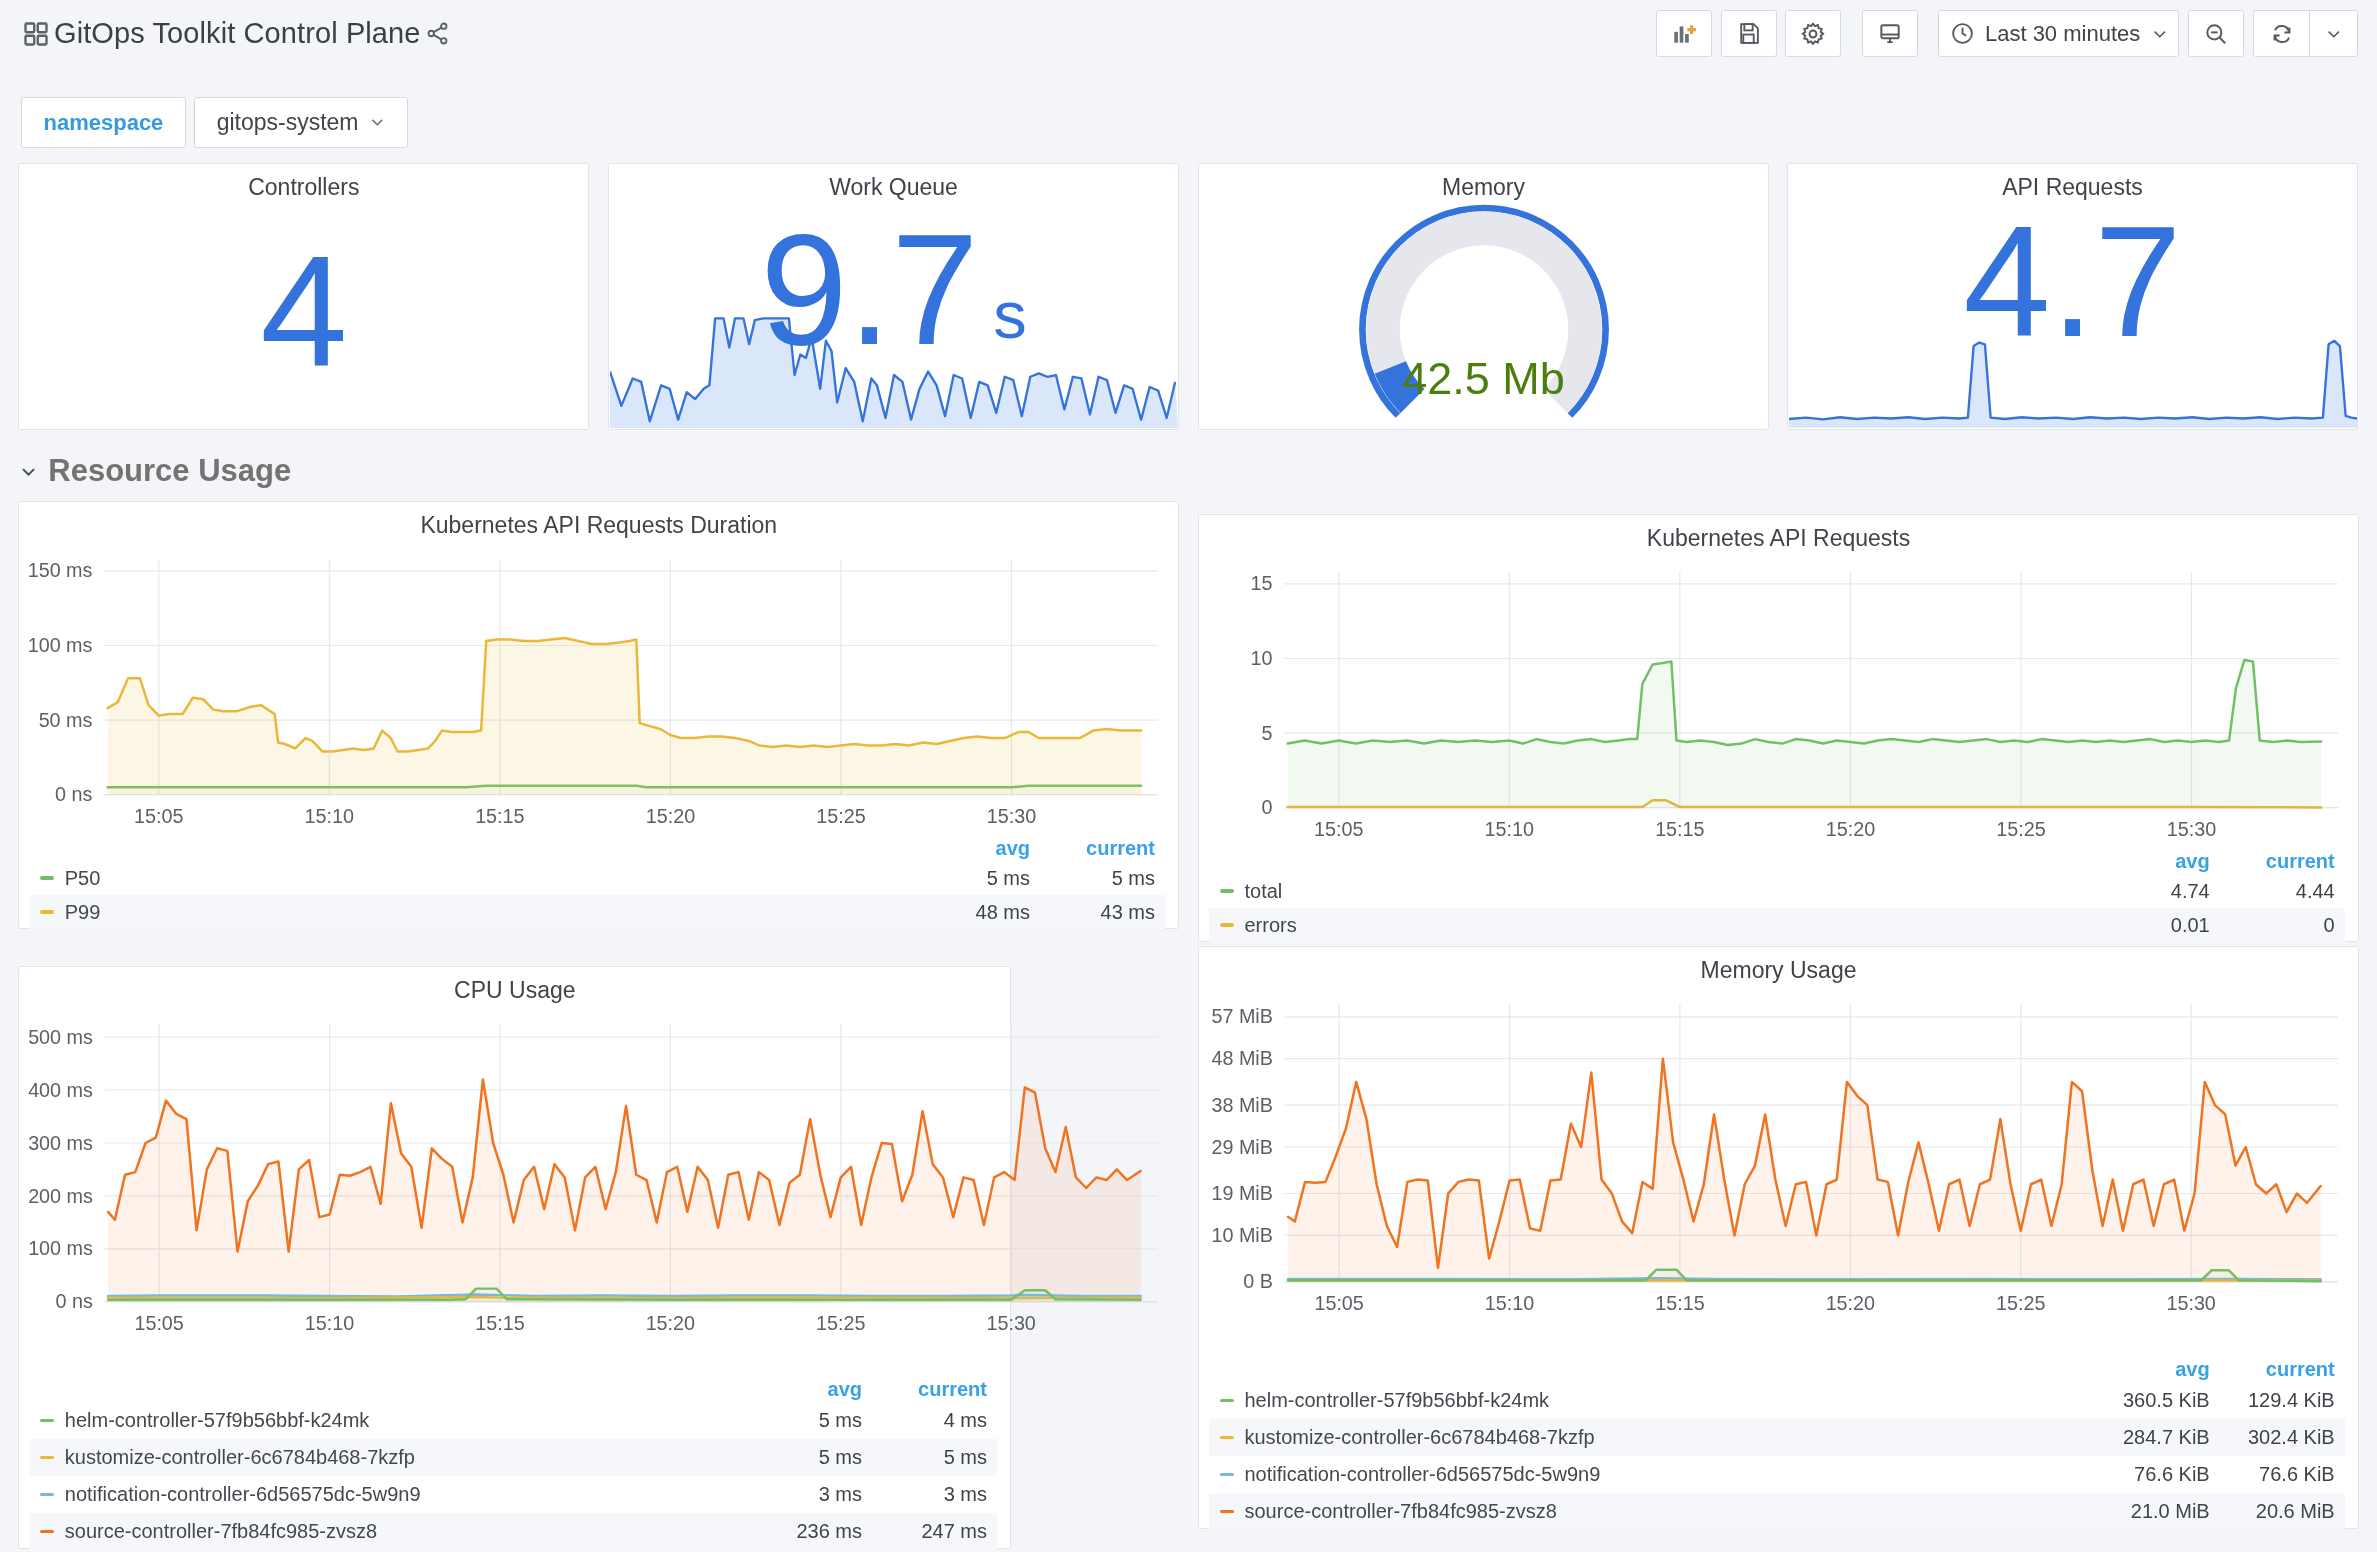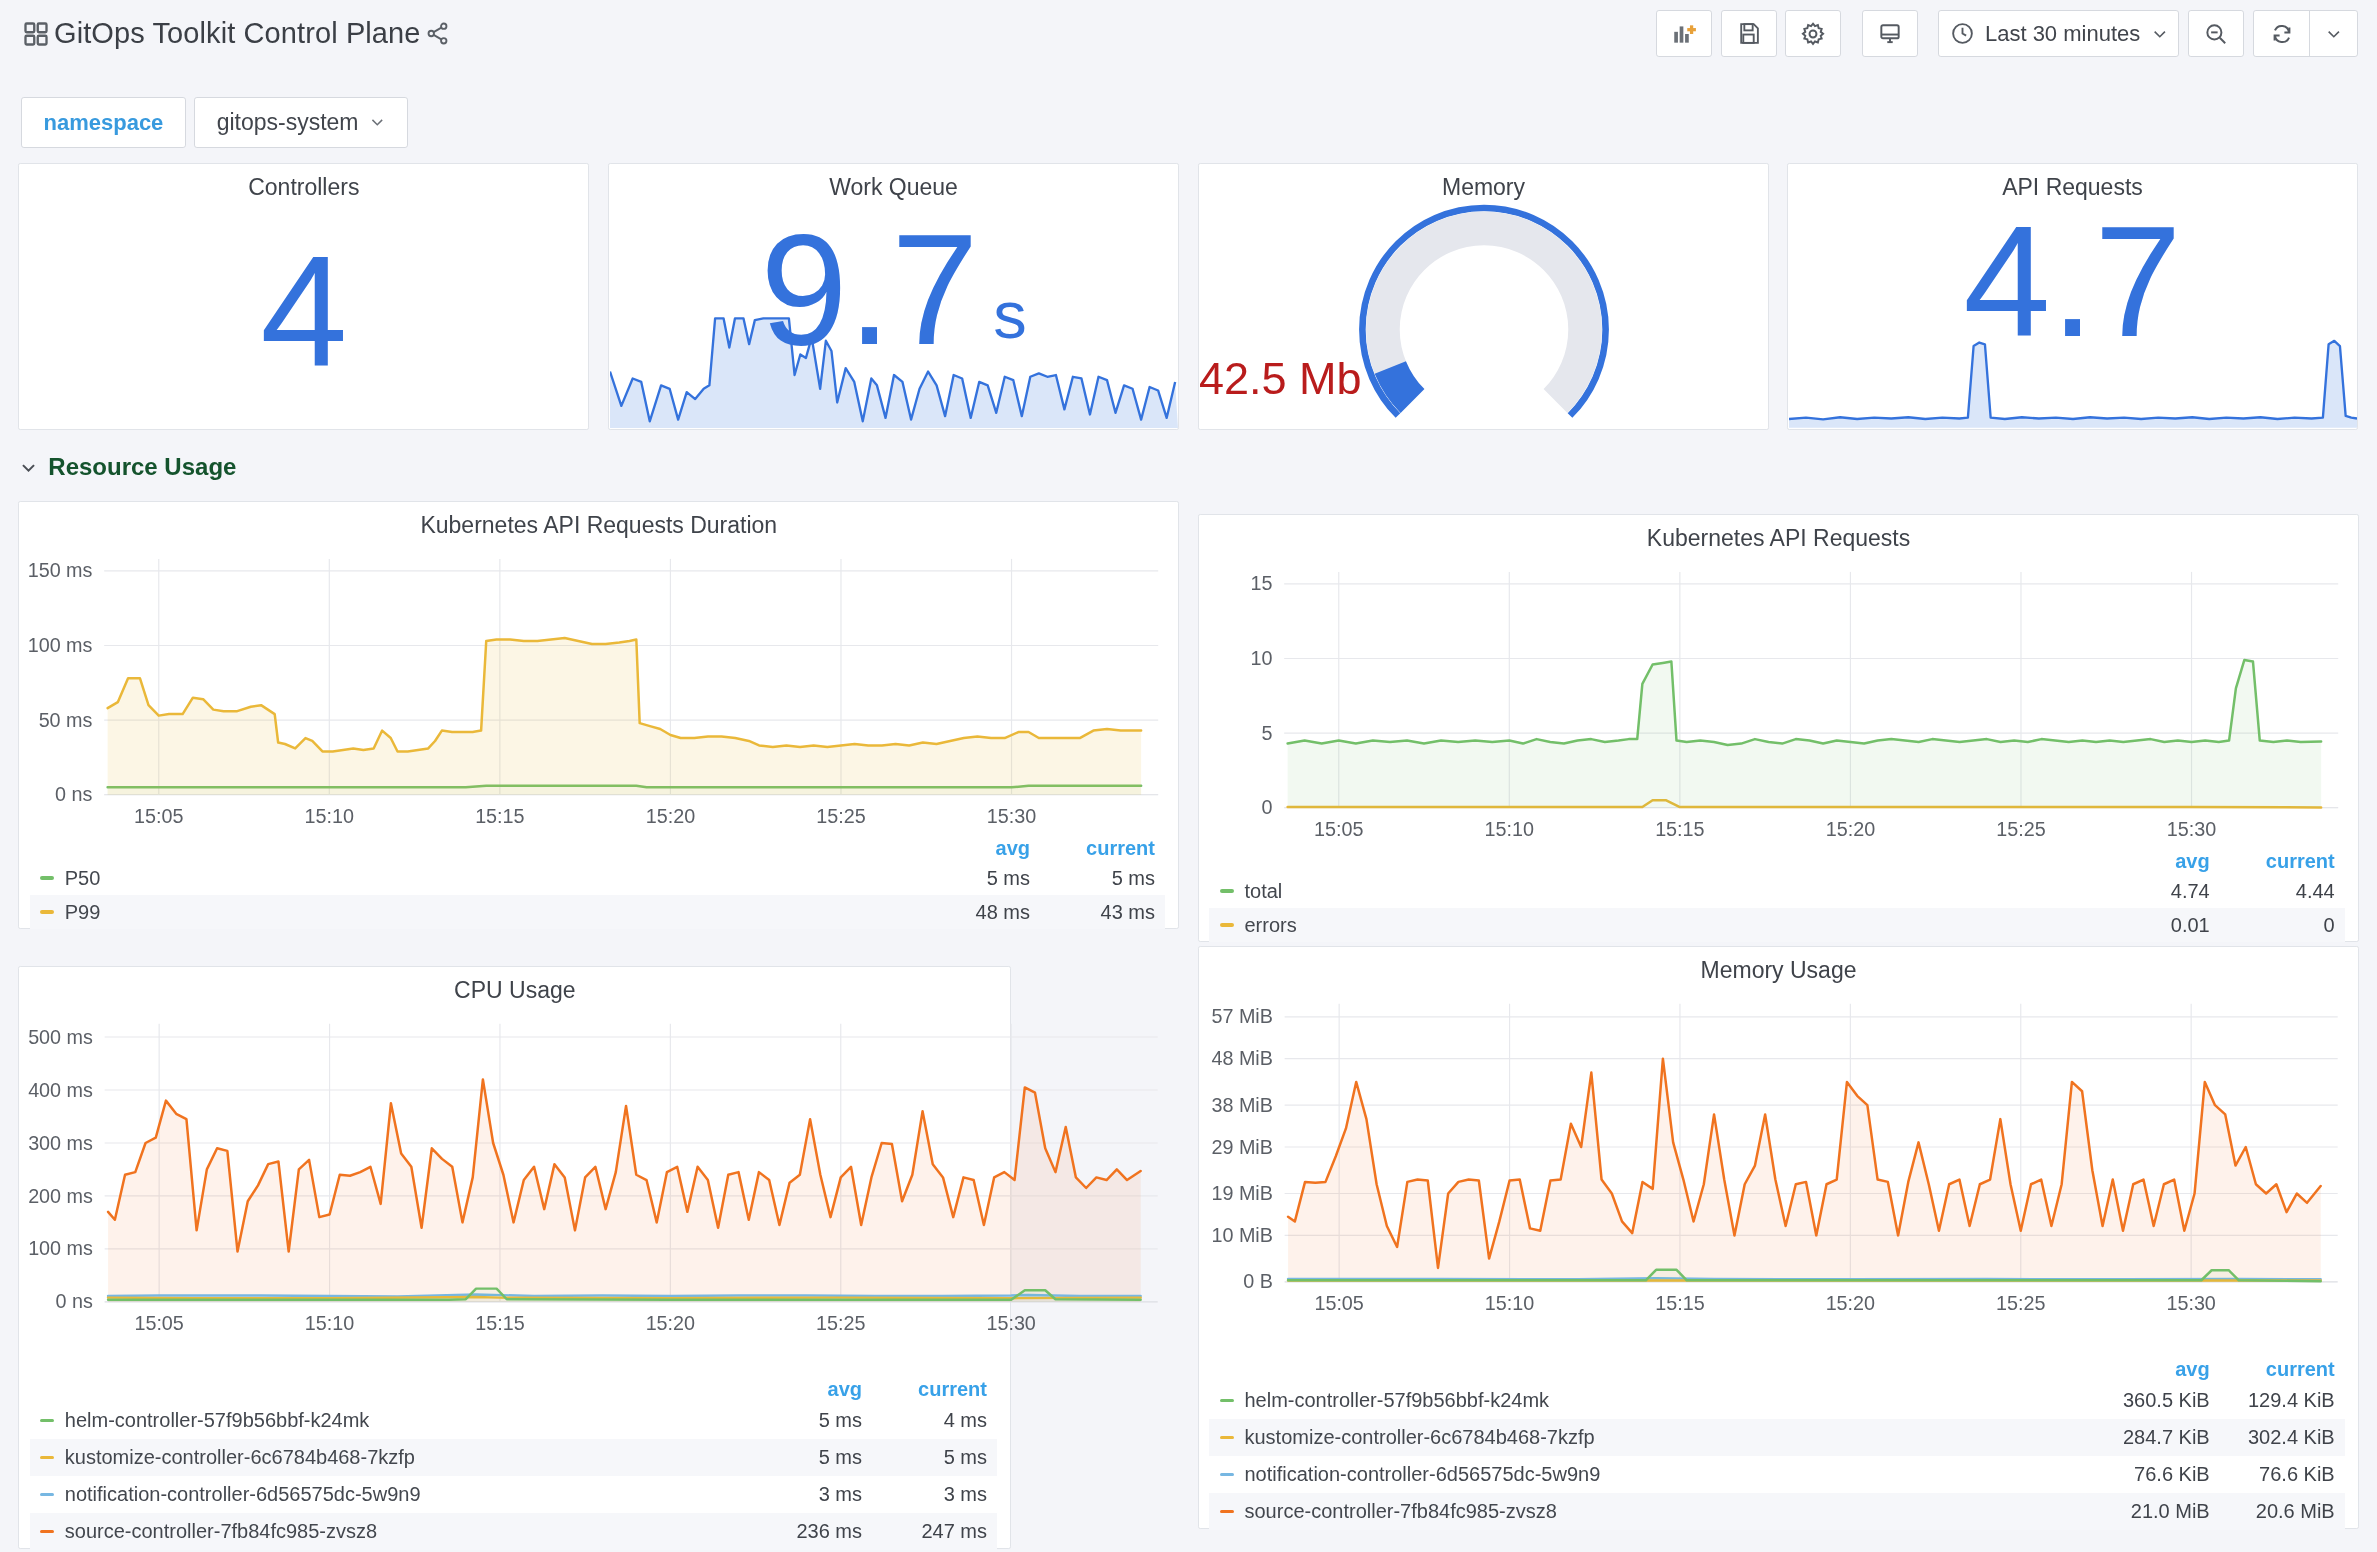--- a/index.html
+++ b/index.html
@@ -36,25 +36,25 @@
   #p-memory     { top:163px; left:1198px;width:571px; height:267px; }
   #p-api        { top:163px; left:1787px;width:571px; height:267px; }
 
   .big-center { position:absolute; left:0; right:0; top:51px; bottom:22px; display:flex; align-items:center; justify-content:center; }
   .big-val { font-size:157px; font-weight:500; color:#3472dc; line-height:1; }
   .big-unit { font-size:67px; font-weight:500; color:#3472dc; margin-left:14.6px; transform:translateY(25px); }
   .spark { position:absolute; left:0.7px; right:0.7px; bottom:0.7px; }
   #spark-workqueue { height:126px; }
   #spark-api { height:97px; }
   .gauge-svg { position:absolute; left:0; top:32px; width:100%; height:226px; }
-  .gauge-val { position:absolute; left:0; right:0; top:189px; text-align:left; font-size:45px; font-weight:500; color:#b91c1c; }
+  .gauge-val { position:absolute; left:0; right:0; top:189px; text-align:center; font-size:45px; font-weight:500; color:#4d7c0f; }
 
   
   .row-toggle { position:absolute; top:453px; left:19px; display:flex; align-items:center; gap:10.3px; cursor:pointer; }
-  .row-toggle span { font-size:24px; font-weight:700; color:#14532d; }
+  .row-toggle span { font-size:31px; font-weight:700; color:#737373; }
 
   
   #c-duration { top:501px;  left:18.3px;   width:1161px; height:428px; }
   #c-requests { top:514px;  left:1198px; width:1161px; height:428px; }
   #c-cpu      { top:946px; left:18.3px;   width:993px; height:583px;margin-top:20px; }
   #c-memusage { top:946px; left:1198px; width:1161px; height:583px; }
 
   .plot { position:absolute; left:8.8px; right:11.7px; }
   .plot-sm { top:48px; height:280px; }
   .plot-lg { top:48px; height:322px; }

